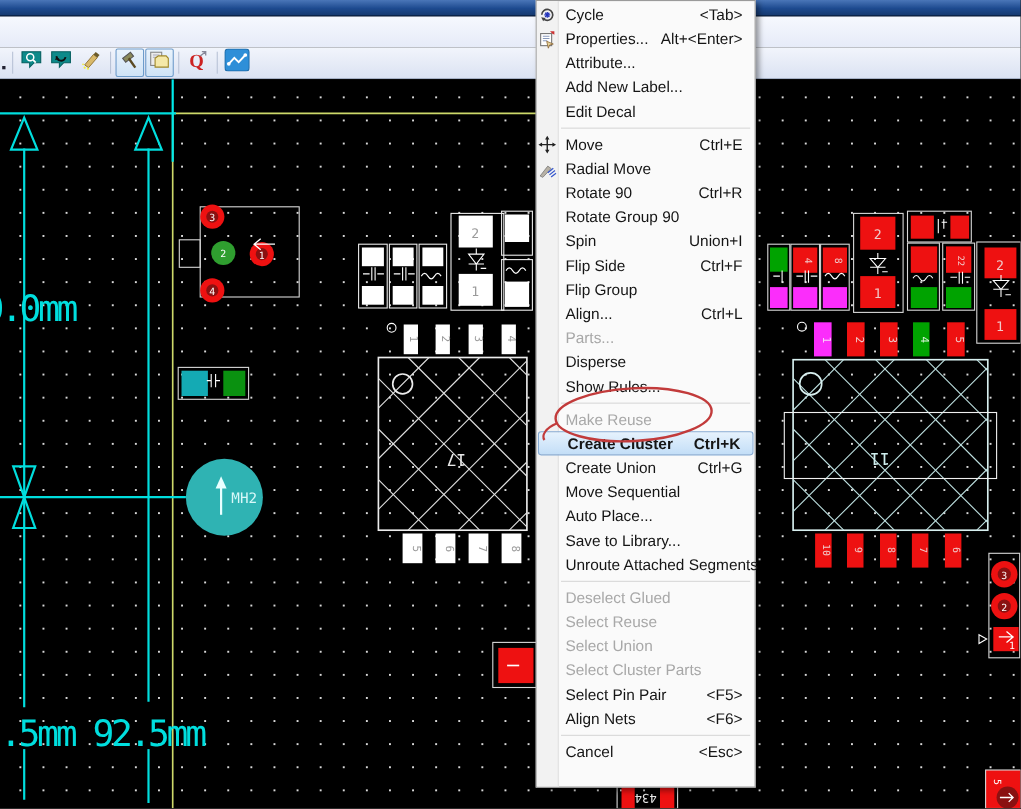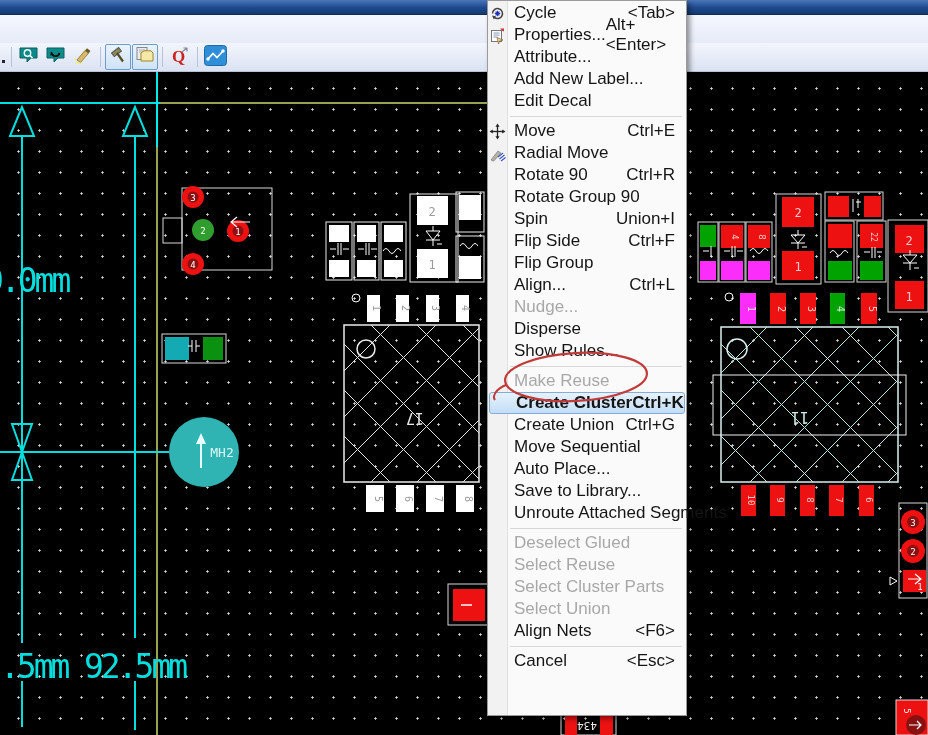--- a/index.html
+++ b/index.html
@@ -22,21 +22,21 @@
   .tbpartial:after{content:"";position:absolute;right:2px;bottom:6px;width:3px;height:3px;background:#223;}
   
   .canvas{position:absolute;left:0;top:72px;width:928px;height:663px;background:#000;
     background-image:radial-gradient(circle,rgba(255,255,255,.85) .9px,transparent 1.3px);
     background-size:21px 21px;background-position:8px 6px;overflow:hidden;}
   .canvas svg{position:absolute;left:0;top:0;}
   
   .ctxmenu{position:absolute;left:487px;top:0;width:200px;height:716px;box-sizing:border-box;
     background:#fafafa;border:1px solid #9a9a9a;box-shadow:3px 3px 5px rgba(0,0,0,.4);z-index:5;}
   .gutter{position:absolute;left:0;top:0;bottom:0;width:19px;background:#f2f2f2;border-right:1px solid #e0e0e0;}
-  .mi{position:relative;height:22px;display:flex;align-items:center;font-size:17px;color:#151515;cursor:default;}
+  .mi{position:relative;height:22px;display:flex;align-items:center;font-size:14px;color:#151515;cursor:default;}
   .mi .micon{width:19px;flex:0 0 19px;display:flex;align-items:center;justify-content:center;}
   .mi .lbl{margin-left:7px;white-space:nowrap;}
   .mi .sc{margin-left:auto;padding-right:11px;}
   .mi.disabled{color:#a8a8a8;}
   .mi.hl{background:linear-gradient(#e6f2fd,#c3def7);border:1px solid #86abd4;border-radius:3px;
          margin:0 1px;height:20px;font-weight:bold;}
   .msep{height:8px;display:flex;align-items:center;}
   .msep i{display:block;border-top:1px solid #d7d7d7;margin-left:22px;margin-right:4px;flex:1;}
   
   .annot{position:absolute;left:480px;top:345px;width:185px;height:66px;z-index:9;pointer-events:none;}
@@ -426,21 +426,21 @@
           <span class="micon"></span>
           <span class="lbl">Flip Group</span>
         </div>
         <div class="mi">
           <span class="micon"></span>
           <span class="lbl">Align...</span>
           <span class="sc">Ctrl+L</span>
         </div>
         <div class="mi disabled">
           <span class="micon"></span>
-          <span class="lbl">Nudge...</span>
+          <span class="lbl">Parts...</span>
         </div>
         <div class="mi">
           <span class="micon"></span>
           <span class="lbl">Disperse</span>
         </div>
         <div class="mi">
           <span class="micon"></span>
           <span class="lbl">Show Rules...</span>
         </div>
         <div class="msep">
@@ -482,25 +482,30 @@
         <div class="mi disabled">
           <span class="micon"></span>
           <span class="lbl">Deselect Glued</span>
         </div>
         <div class="mi disabled">
           <span class="micon"></span>
           <span class="lbl">Select Reuse</span>
         </div>
         <div class="mi disabled">
           <span class="micon"></span>
+          <span class="lbl">Select Union</span>
+        </div>
+        <div class="mi disabled">
+          <span class="micon"></span>
           <span class="lbl">Select Cluster Parts</span>
         </div>
-        <div class="mi disabled">
-          <span class="micon"></span>
-          <span class="lbl">Select Union</span>
+        <div class="mi">
+          <span class="micon"></span>
+          <span class="lbl">Select Pin Pair</span>
+          <span class="sc">&lt;F5&gt;</span>
         </div>
         <div class="mi">
           <span class="micon"></span>
           <span class="lbl">Align Nets</span>
           <span class="sc">&lt;F6&gt;</span>
         </div>
         <div class="msep">
           <i></i>
         </div>
         <div class="mi">

